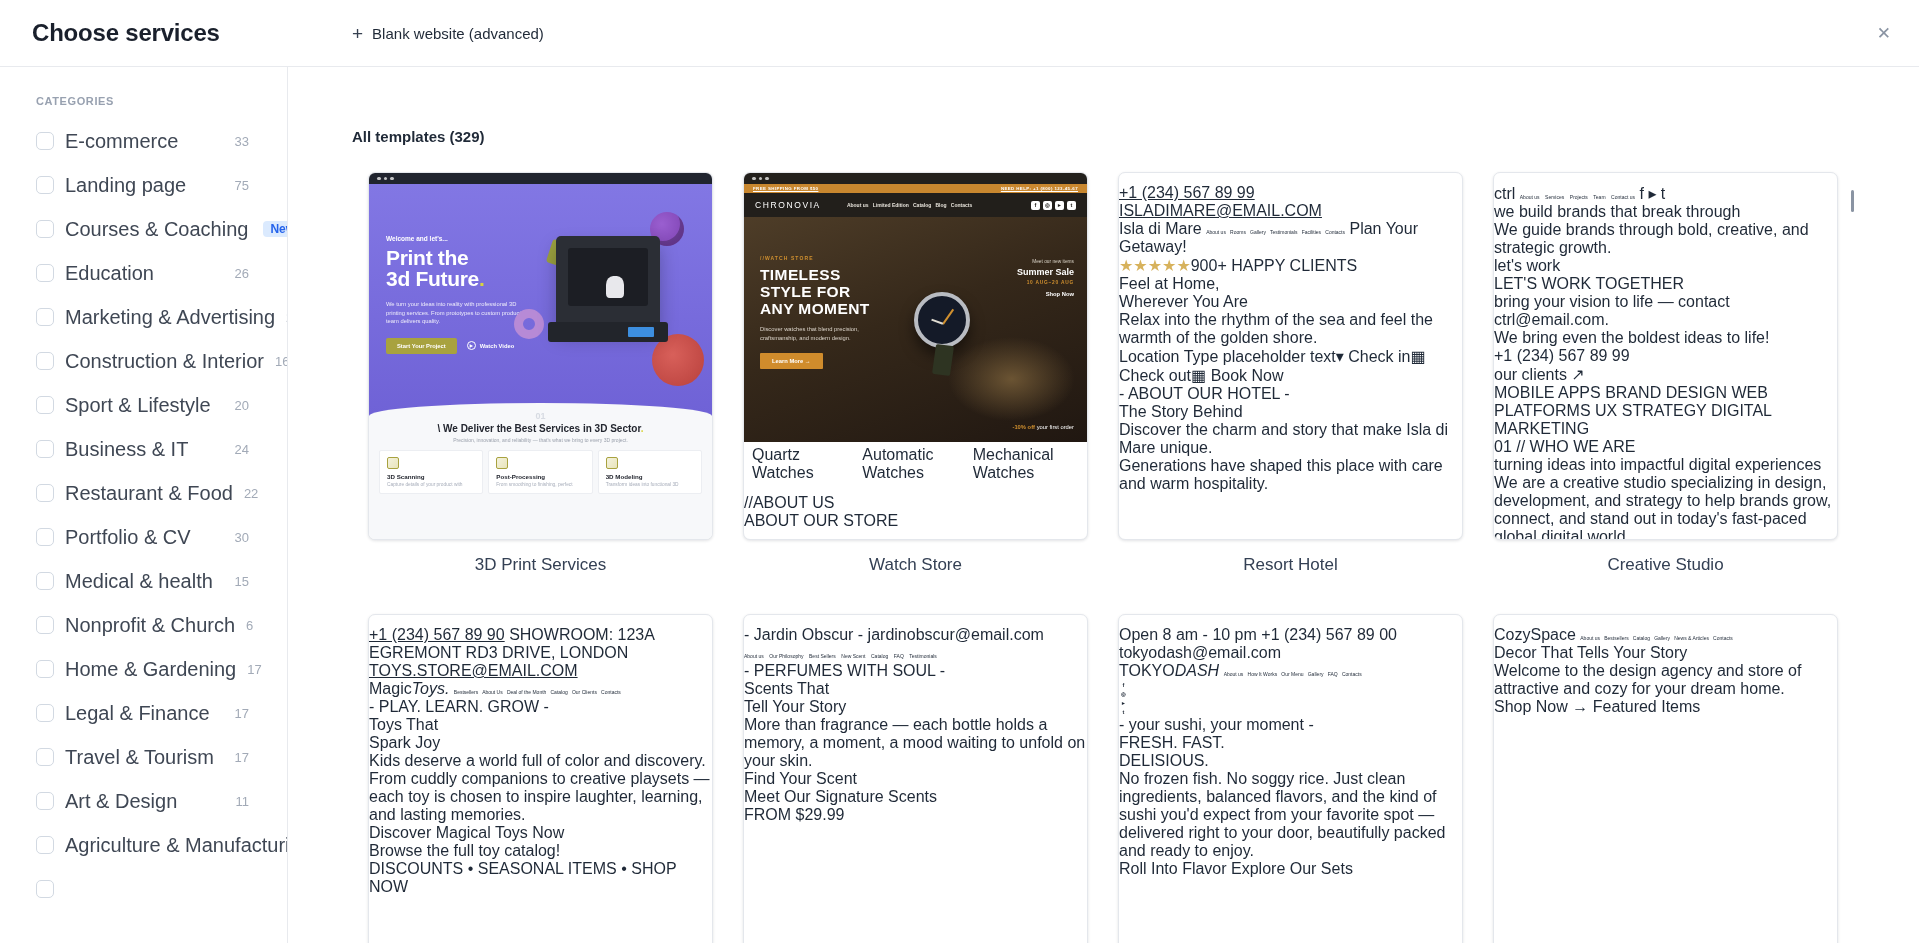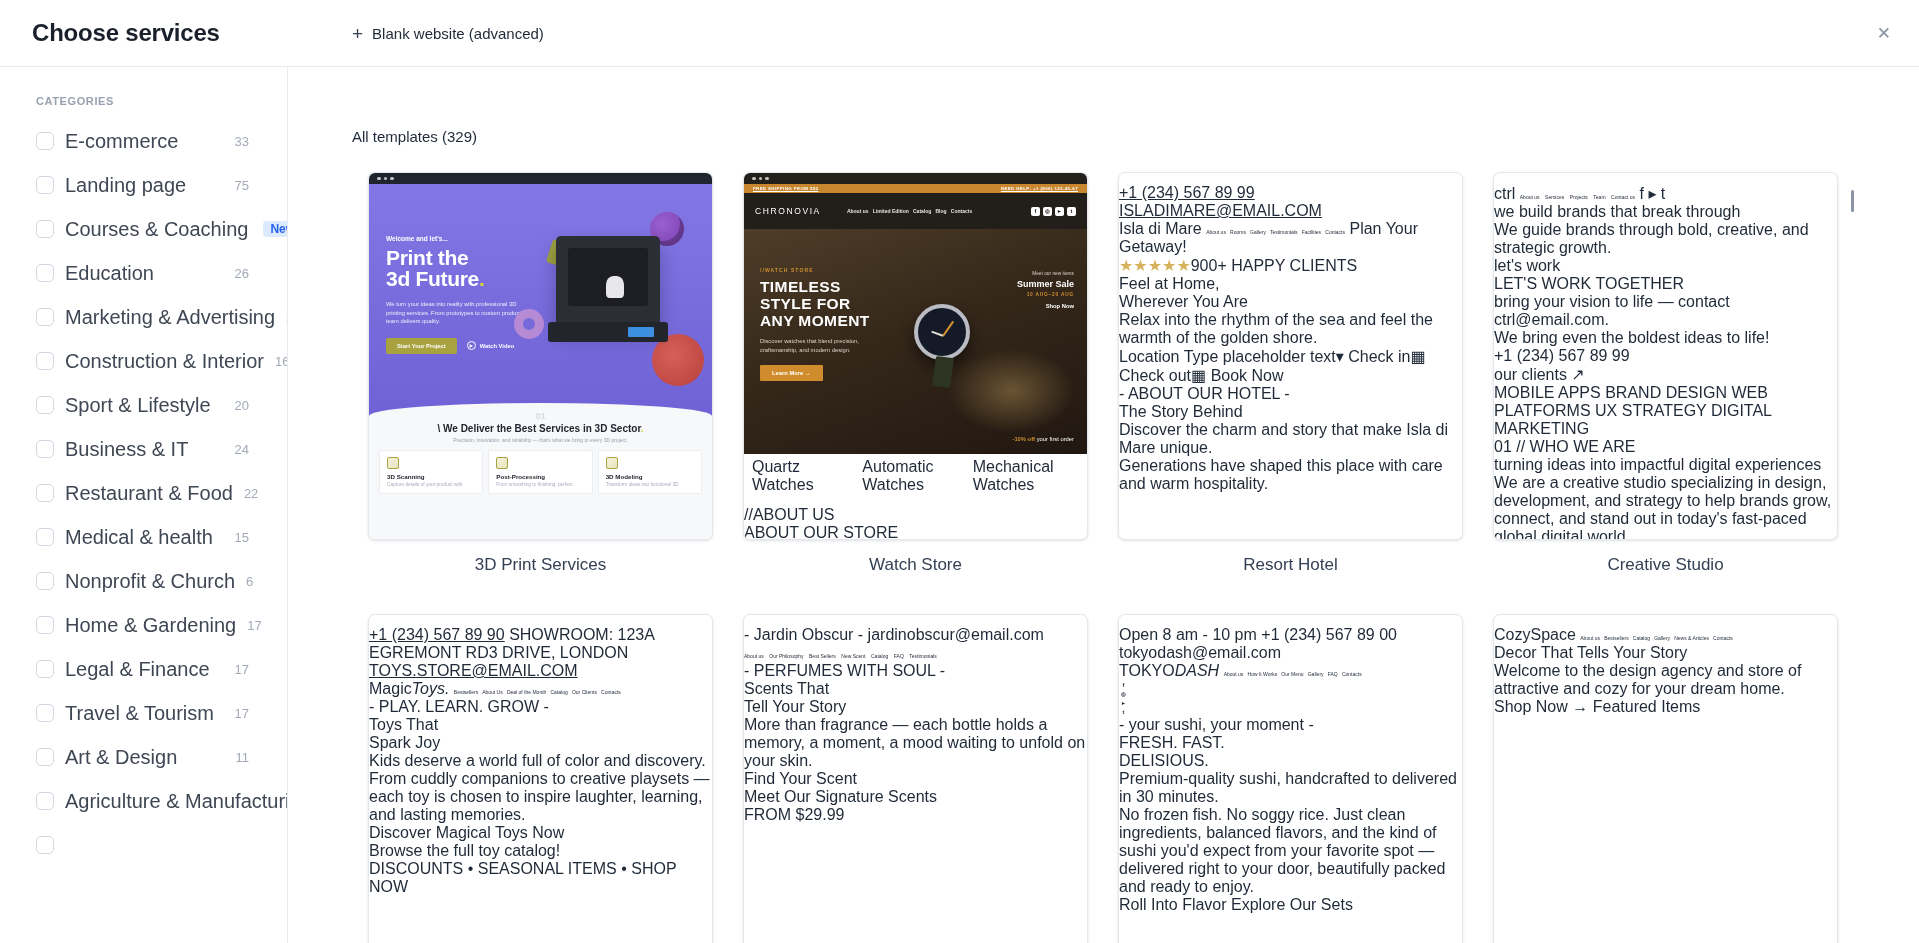--- a/index.html
+++ b/index.html
@@ -29,21 +29,21 @@
   .badge-new { background:#dbeafe; color:#2563eb; font-size:12px; font-weight:700;
     padding:1px 7px; border-radius:4px; margin-left:4px; }
 
   .main { flex:1; padding:31px 0 0 64px; overflow:hidden; }
   .search-wrap { width:1503px; height:33px; border:2px solid #3b82f6; border-radius:5px;
     display:flex; align-items:center; padding:0 10px; gap:8px; background:#fff; position:relative; }
   .search-wrap svg { flex:none; }
   .caret { width:1px; height:17px; background:#333; }
   .search-input { border:none; outline:none; flex:1; font-family:inherit; font-size:14.5px; color:#333; }
   .search-input::placeholder { color:#9aa3b2; }
-  .results-heading { margin-top:30px; font-size:15px; font-weight:400; color:#1f2937; }
+  .results-heading { margin-top:30px; font-size:15px; font-weight:700; color:#1f2937; }
   .grid { margin:27px 0 0 16px; display:grid; grid-template-columns:repeat(4,345px);
     column-gap:30px; row-gap:39px; }
   .card { width:345px; cursor:pointer; }
   .thumb { height:368px; border:1px solid #e4e7ec; border-radius:7px; overflow:hidden;
     background:#fff; box-shadow:0 1px 3px rgba(16,24,40,.12); display:flex; flex-direction:column; }
   .card-label { text-align:center; font-size:17px; color:#344054; margin-top:15px; }
   .chrome { height:11px; display:flex; align-items:center; gap:3px; padding-left:8px; flex:none; }
   .chrome i { width:3.5px; height:3.5px; border-radius:50%; background:rgba(255,255,255,.72); }
   .scroll-thumb { position:absolute; left:1851px; top:123px; width:3px; height:22px;
     background:#8a94a3; border-radius:2px; }
@@ -104,21 +104,21 @@
   .t1-fic { display:block; width:12px; height:12px; border:1px solid #a8a23f;
     border-radius:2px; margin-bottom:4px; background:linear-gradient(135deg,#f4f2dd,#e8e4bb); }
   .t1-feat b { display:block; font-size:6.2px; color:#23262f; }
   .t1-feat span { display:block; font-size:4.8px; color:#a7adba; margin-top:2px; }
 
   
   .t2c { background:#23201c; }
   .t2-strip { height:9px; background:#c8872f; display:flex; align-items:center;
     justify-content:space-between; padding:0 9px; color:#fff; font-size:4.4px;
     font-weight:700; letter-spacing:.4px; flex:none; }
-  .t2-nav { height:36px; background:#221f1b; display:flex; align-items:center;
+  .t2-nav { height:24px; background:#221f1b; display:flex; align-items:center;
     padding:0 11px; color:#d8d4ce; flex:none; }
   .t2-logo { color:#fff; font-size:8.5px; letter-spacing:1.6px; font-weight:400; }
   .t2-nav .mlinks { margin-left:26px; font-weight:700; color:#e6e2da; }
   .t2-soc { margin-left:auto; display:flex; gap:3px; }
   .t2-soc .sq { background:#fff; color:#23201c; }
   .t2-hero { height:225px; position:relative; flex:none; padding:38px 8px 0 16px;
     background:
       radial-gradient(90px 60px at 78% 72%, #6b5433 0%, rgba(0,0,0,0) 70%),
       linear-gradient(160deg,#4e3d28 0%,#35281a 45%,#201711 100%); }
   .t2-kick { color:#d0902f; font-size:5px; letter-spacing:1.1px; font-weight:700; }
@@ -436,20 +436,25 @@
       <span class="cat-label">Business &amp; IT</span>
       <span class="cat-count">24</span>
     </div>
     <div class="cat-row">
       <span class="cb"></span>
       <span class="cat-label">Restaurant &amp; Food</span>
       <span class="cat-count">22</span>
     </div>
     <div class="cat-row">
       <span class="cb"></span>
+      <span class="cat-label">Portfolio &amp; CV</span>
+      <span class="cat-count">30</span>
+    </div>
+    <div class="cat-row">
+      <span class="cb"></span>
       <span class="cat-label">Medical &amp; health</span>
       <span class="cat-count">15</span>
     </div>
     <div class="cat-row">
       <span class="cb"></span>
       <span class="cat-label">Nonprofit &amp; Church</span>
       <span class="cat-count">6</span>
     </div>
     <div class="cat-row">
       <span class="cb"></span>
@@ -800,21 +805,20 @@
               <span class="sq">t</span>
             </span>
           </div>
           <div class="t7-hero">
             <div class="t7-kick">- your sushi, your moment -</div>
             <div class="t7-h">
               <div>FRESH. FAST.</div>
               <div><span>DELISIOUS</span><span class="t7-dot">.</span></div>
             </div>
             <div class="t7-dash"></div>
-            <div class="t7-lead">Premium-quality sushi, handcrafted to delivered in 30 minutes.</div>
             <p class="t7-p">No frozen fish. No soggy rice. Just clean ingredients, balanced flavors, and the kind of sushi you'd expect from your favorite spot — delivered right to your door, beautifully packed and ready to enjoy.</p>
             <div class="t7-ctas">
               <span class="t7-b1">Roll Into Flavor</span>
               <span class="t7-b2">Explore Our Sets</span>
             </div>
             <div class="t7-photo">
               <div class="t7-plate"></div>
               <i class="t7-sticks"></i>
             </div>
           </div>

